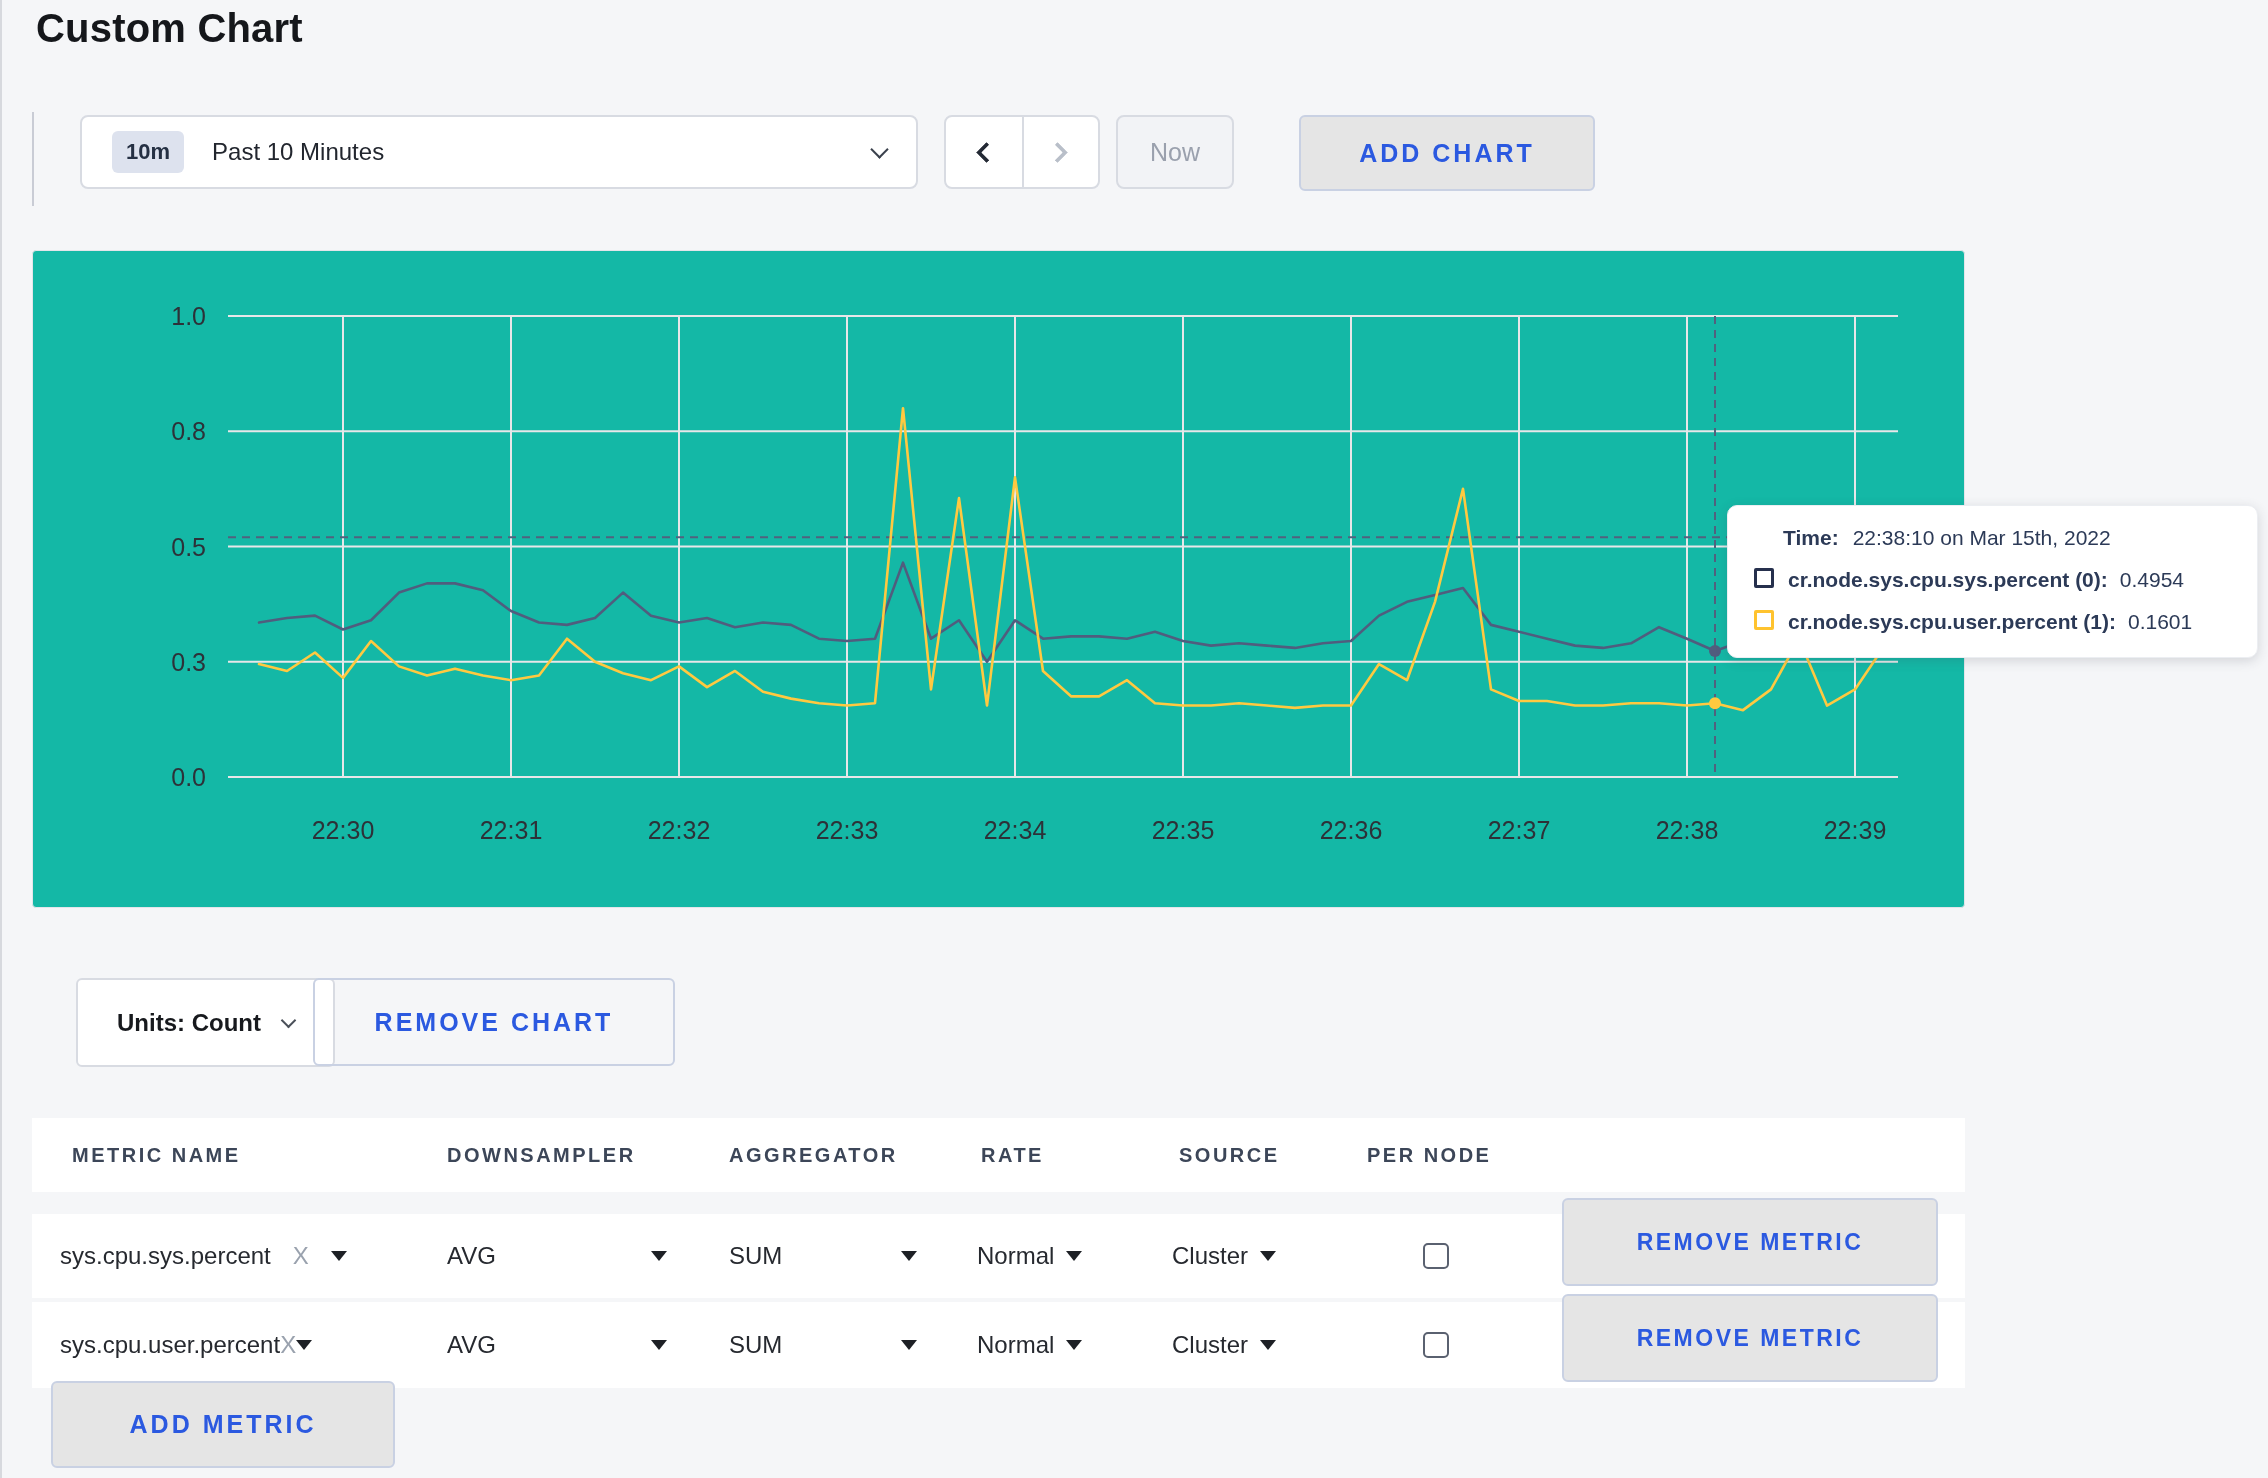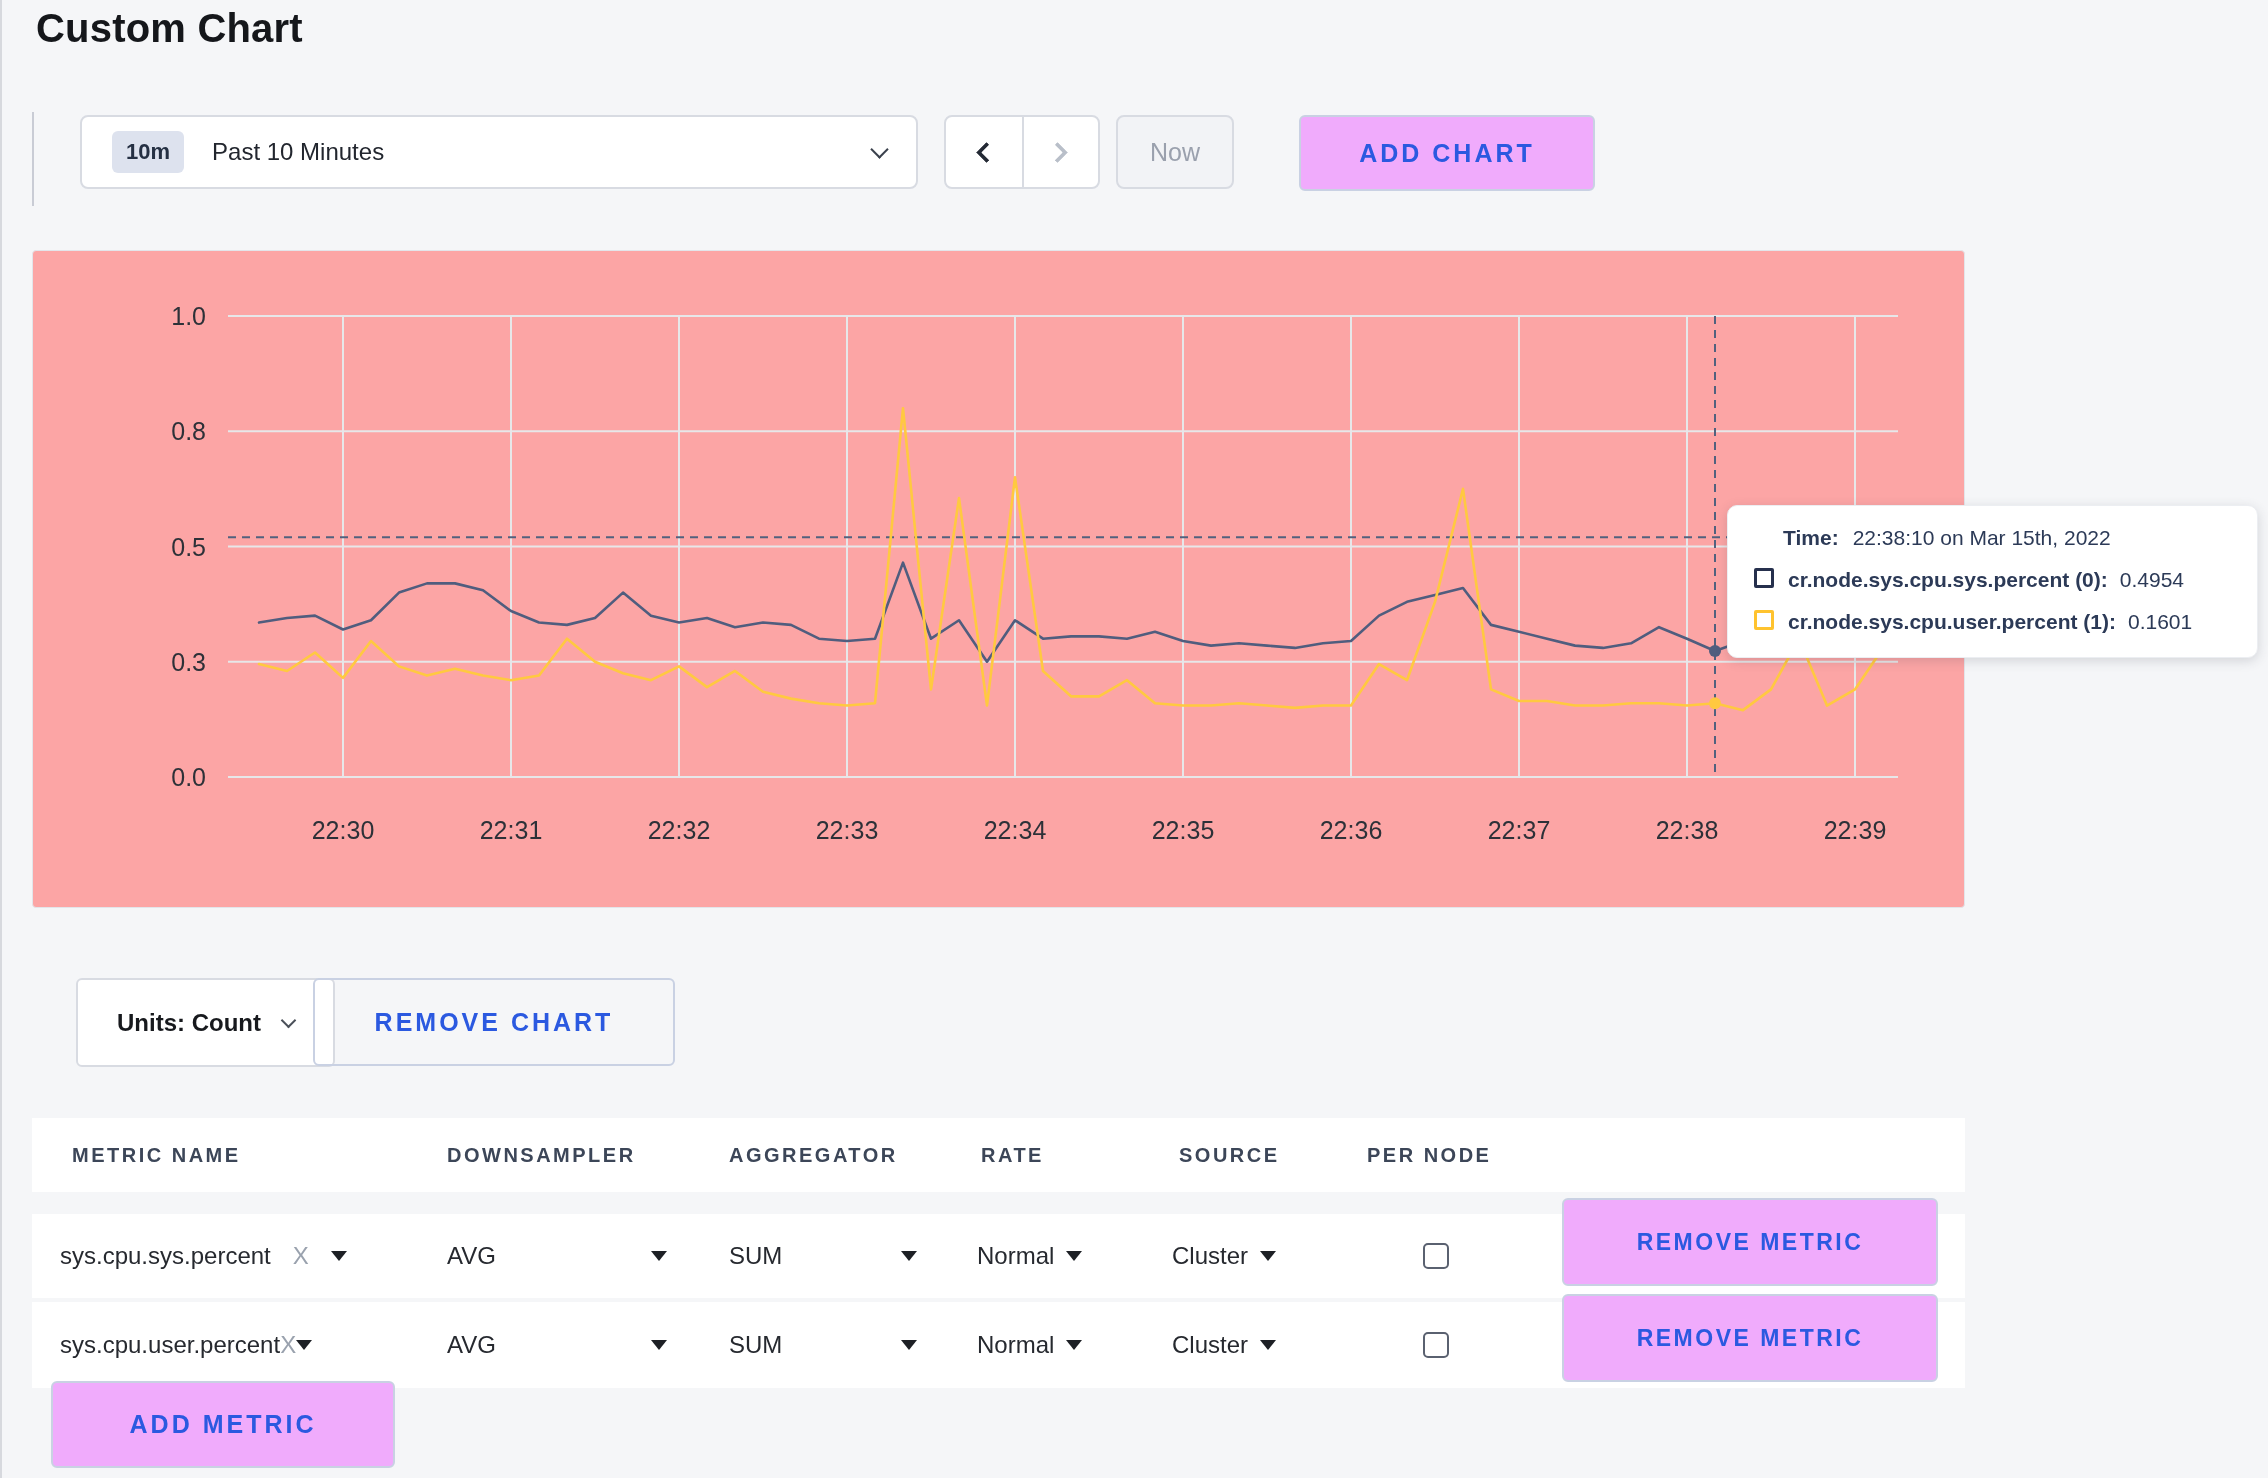--- a/index.html
+++ b/index.html
@@ -27,26 +27,26 @@
   .arrow-cell + .arrow-cell { border-left:2px solid #d8dbe2; }
   .chev-left  { width:15px; height:15px; border-right:4px solid #242a35; border-bottom:4px solid #242a35;
                 transform:rotate(135deg); border-radius:1px; margin-left:6px; }
   .chev-right { width:15px; height:15px; border-right:4px solid #b9bfc9; border-bottom:4px solid #b9bfc9;
                 transform:rotate(-45deg); border-radius:1px; margin-right:6px; }
 
   .now-btn { left:1114px; top:115px; width:118px; height:74px; justify-content:center;
              font-size:25px; color:#9aa0ad; background:#f2f3f6; border-radius:8px; cursor:default; }
 
   .btn-blue { position:absolute; display:flex; align-items:center; justify-content:center;
-              color:#2b59e0; font-weight:600; letter-spacing:3px; background:#f0abfc;
+              color:#2b59e0; font-weight:600; letter-spacing:3px; background:#e5e5e5;
               border:2px solid #c9d1e3; border-radius:6px; cursor:pointer; }
   .add-chart { left:1297px; top:115px; width:296px; height:76px; font-size:25px; }
 
   .chart-card { position:absolute; left:30px; top:250px; width:1933px; height:658px;
-                background:#fca5a5; border:1px solid #e3e5ea; border-radius:4px; }
+                background:#14b8a6; border:1px solid #e3e5ea; border-radius:4px; }
   .chart-card svg { position:absolute; left:0; top:0; }
   svg text { font-family:"Liberation Sans", sans-serif; }
 
   .tooltip { position:absolute; left:1725px; top:505px; width:531px; height:153px; background:#fff;
              border:1px solid #eceef2; border-radius:10px; box-shadow:0 3px 12px rgba(55,62,80,.18);
              z-index:10; padding:20px 0 0 26px; }
   .tt-row { display:flex; align-items:flex-start; height:42px; font-size:21px; color:#2c3a57; }
   .tt-time-label { font-weight:700; margin-left:29px; margin-right:14px; }
   .tt-swatch { width:20px; height:20px; border:3.5px solid #26304d; border-radius:2px;
                margin-right:14px; flex:0 0 auto; }

